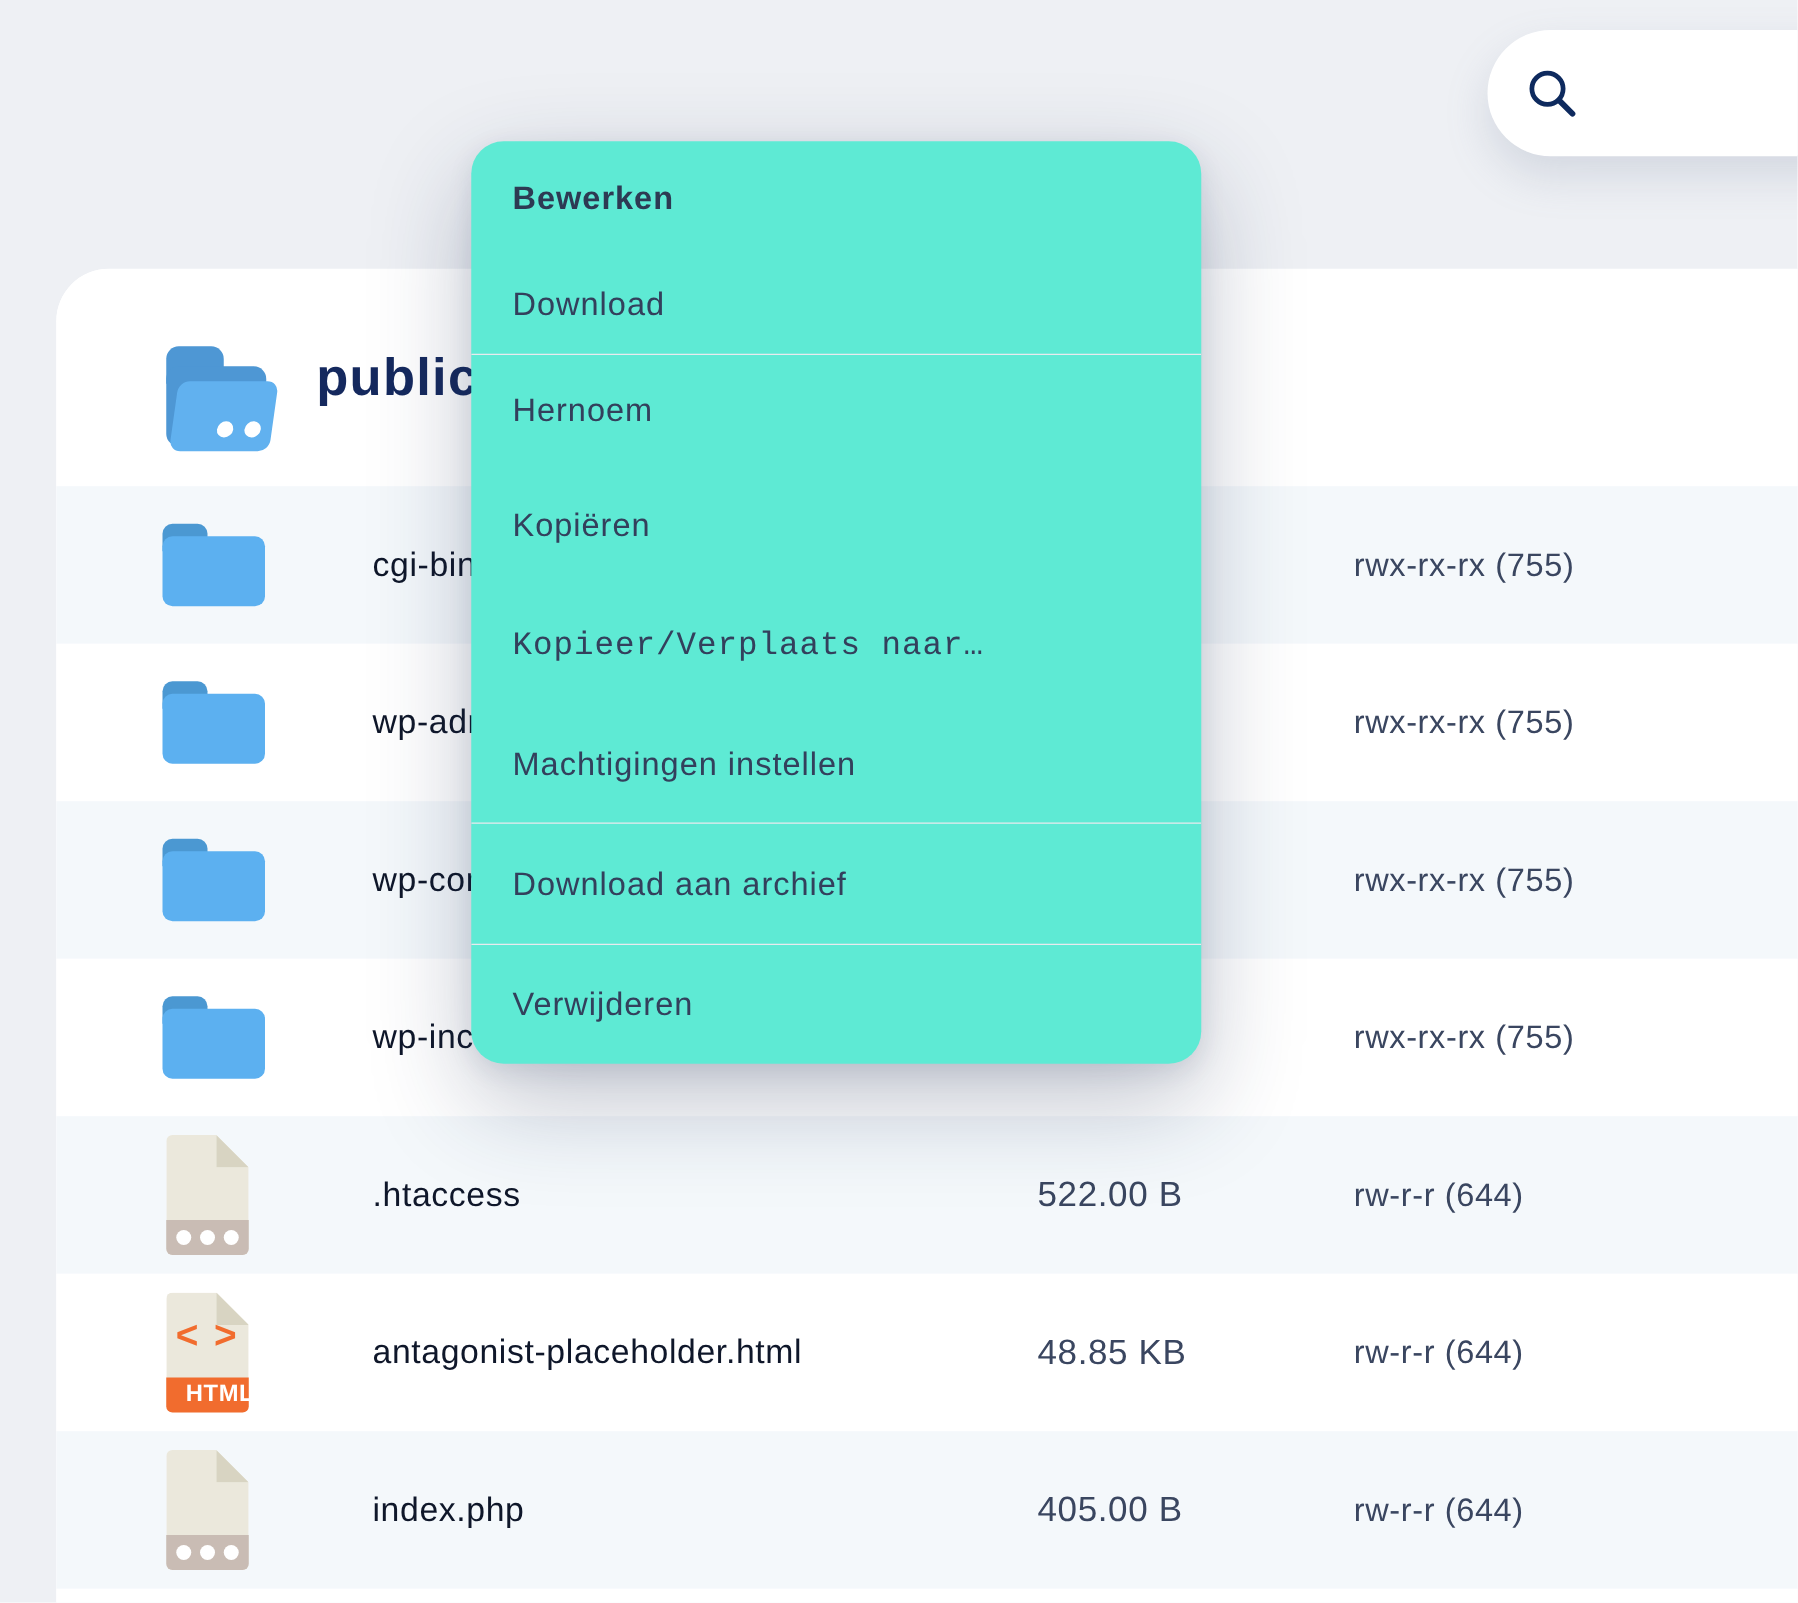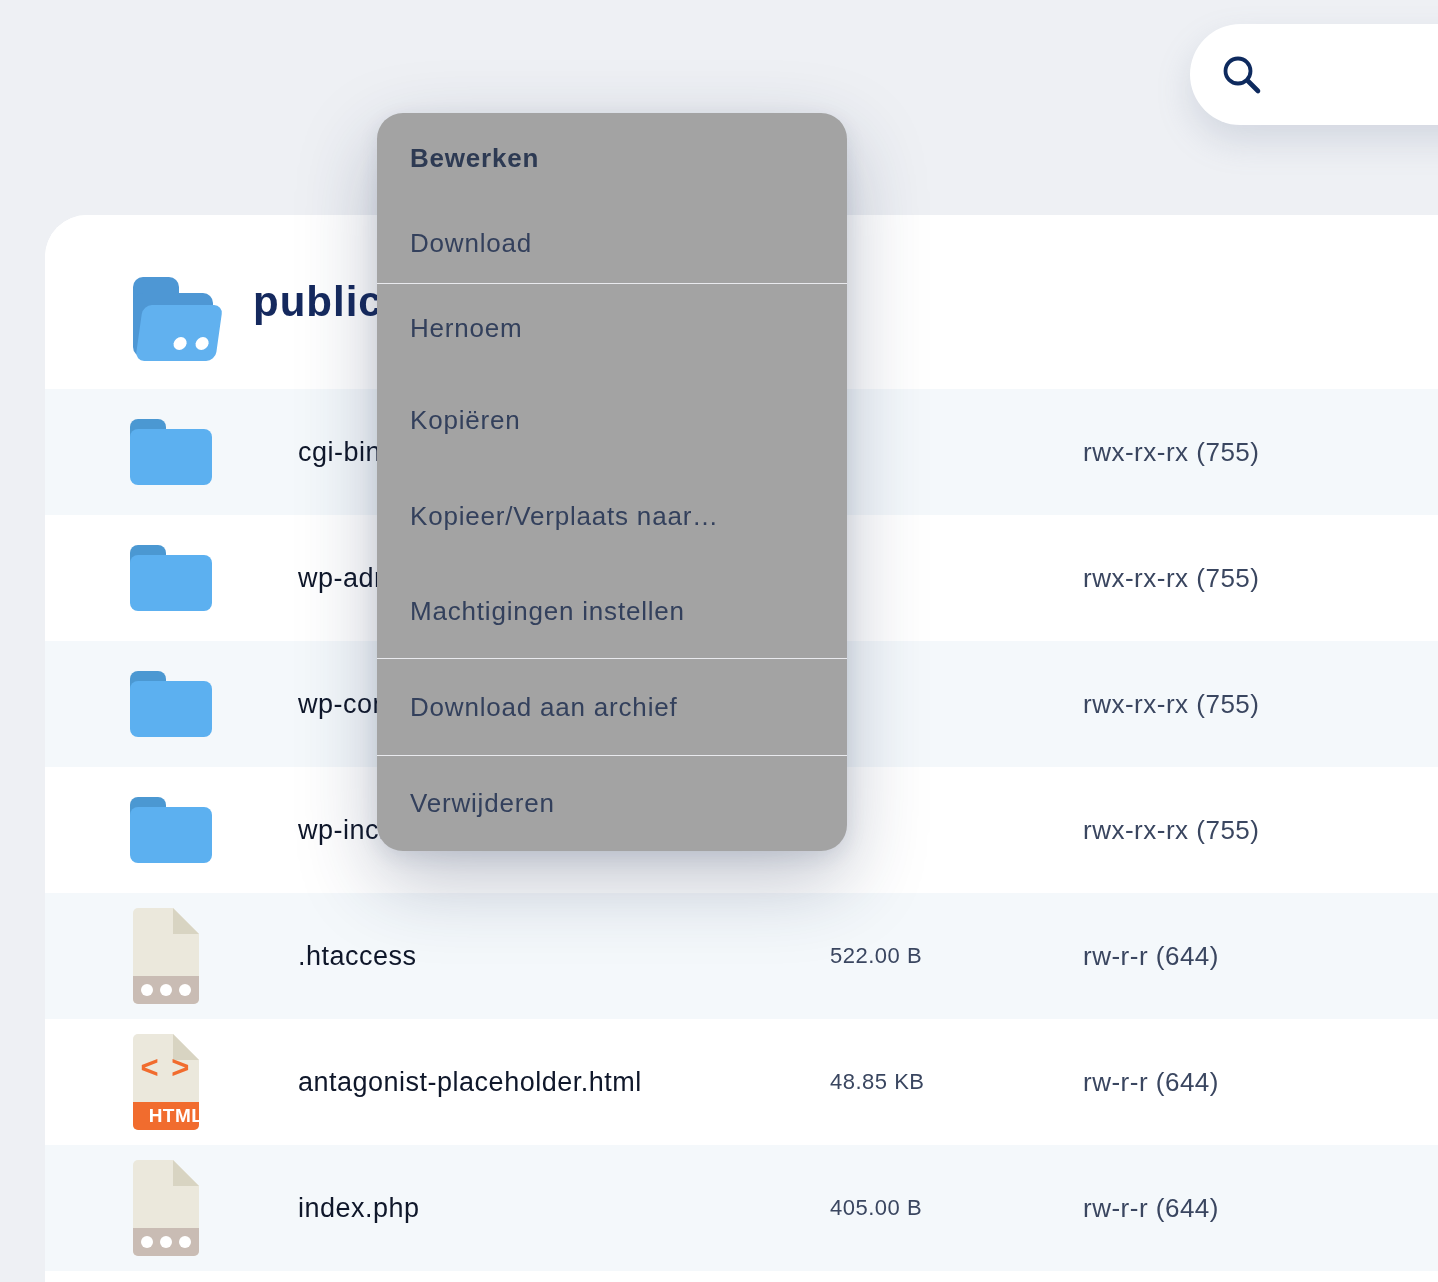--- a/index.html
+++ b/index.html
@@ -36,21 +36,21 @@
     position:absolute;left:208px;top:50%;transform:translateY(-50%);
     font-size:42px;font-weight:700;letter-spacing:1px;color:#15295e;white-space:nowrap;
   }
   
   .row{position:relative;height:126px;}
   .row.tint{background:#f4f8fb;}
   .row.plain{background:#ffffff;}
   .row-name{position:absolute;left:253px;top:50%;transform:translateY(-50%);
     font-size:27px;letter-spacing:.5px;color:#0f172a;white-space:nowrap;}
   .row-size{position:absolute;left:785px;top:50%;transform:translateY(-50%);
-    font-size:22px;letter-spacing:.5px;color:#3a4660;white-space:nowrap;}
+    font-size:28px;letter-spacing:.5px;color:#3a4660;white-space:nowrap;}
   .row-perm{position:absolute;left:1038px;top:50%;transform:translateY(-50%);
     font-size:26px;letter-spacing:.5px;color:#3a4660;white-space:nowrap;}
   
   .folder-ic{position:absolute;left:85px;top:30px;width:82px;height:66px;}
   .fi-tab{position:absolute;left:0;top:0;width:36px;height:22px;background:#4b98d2;border-radius:8px 8px 0 0;}
   .fi-body{position:absolute;left:0;top:10px;width:82px;height:56px;background:#5cb0f0;border-radius:8px;}
   
   .doc{position:absolute;left:88px;top:15px;width:66px;height:96px;}
   .doc-body{position:absolute;inset:0;background:#ebe8dc;border-radius:5px;
     clip-path:polygon(0 0,40px 0,66px 26px,66px 96px,0 96px);}
@@ -58,29 +58,29 @@
     clip-path:polygon(0 0,100% 100%,0 100%);}
   .doc-band{position:absolute;left:0;right:0;bottom:0;height:28px;background:#c9bcb4;
     border-radius:0 0 5px 5px;display:flex;align-items:center;justify-content:center;gap:7px;}
   .doc-dot{width:12px;height:12px;border-radius:50%;background:#ffffff;}
   .doc.html .doc-band{background:#f16c2e;}
   .doc-badge{color:#ffffff;font-size:19px;font-weight:700;letter-spacing:.5px;padding-left:20px;}
   .doc-code{position:absolute;left:0;right:0;top:16px;text-align:center;color:#f16c2e;
     font-size:31px;font-weight:700;letter-spacing:2px;}
   
   .ctx{
-    position:absolute;left:377px;top:113px;width:470px;background:#a3a3a3;border-radius:26px;
+    position:absolute;left:377px;top:113px;width:584px;background:#5eead4;border-radius:26px;
     box-shadow:0 30px 80px rgba(33,46,84,.28),0 6px 20px rgba(33,46,84,.10);
     z-index:10;overflow:hidden;
   }
   .cm-item{display:flex;align-items:center;padding-left:33px;font-size:26px;
     letter-spacing:.8px;color:#33405c;cursor:default;white-space:nowrap;}
   .cm-item.em{font-weight:600;color:#2d3a53;}
   .h1{height:90px;}.h2{height:92px;}.h3{height:80px;}.h4{height:88px;}
-  .h5{height:96px;}.h6{height:96px;}.h7{height:94px;}.h8{height:96px;}.h9{height:95px;}
+  .h5{height:96px;}.h6{height:96px;font-family:Liberation Mono, monospace;}.h7{height:94px;}.h8{height:96px;}.h9{height:95px;}
   .cm-div{height:1px;background:#e9eaee;}
 </style>
 </head>
 <body>
 
 <div class="card">
 
   <div class="card-header">
     <div class="folder-open">
       <div class="fo-tab"></div>

